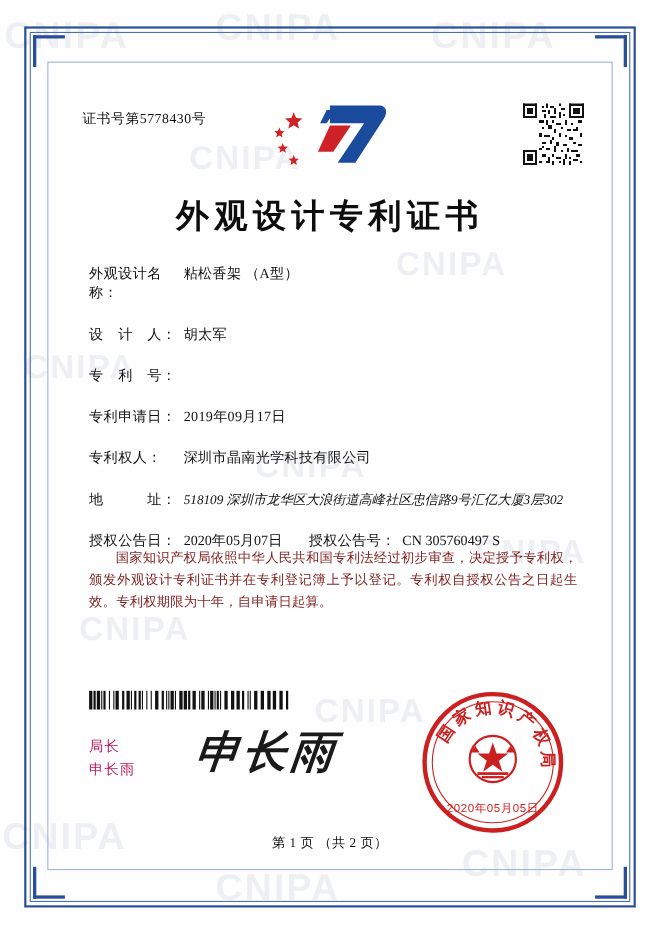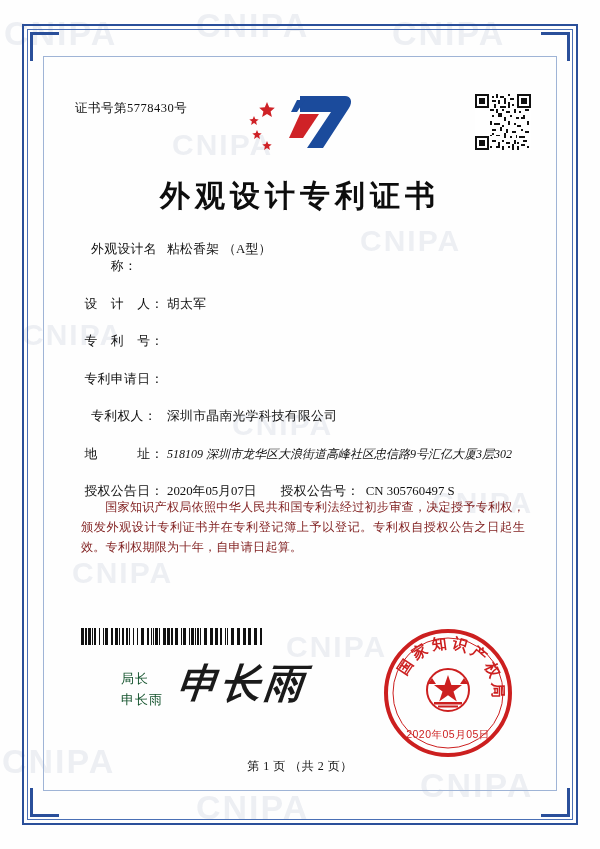--- a/index.html
+++ b/index.html
@@ -138,21 +138,20 @@
     display: flex;
     align-items: baseline;
     margin-bottom: 20.5px;
     font-size: 12.8px;
     color: #111;
   }
   .field .lbl {
     width: 86px;
     flex: 0 0 86px;
     letter-spacing: 0.4px;
-    text-align: center;
   }
   .field .val {
     flex: 1 1 auto;
     letter-spacing: 0.3px;
   }
   .field .lbl2 {
     flex: 0 0 auto;
     margin-left: 24px;
     margin-right: 6px;
     letter-spacing: 0.4px;
@@ -190,23 +189,22 @@
     bottom: 0;
     background: #111;
   }
 
   .signblock {
     position: absolute;
     left: 38px;
     top: 612px;
     font-size: 13px;
     line-height: 21px;
-    color: #14532d;
+    color: #be185d;
     letter-spacing: 1px;
-    margin-left: 40px;
   }
 
   .signature {
     position: absolute;
     left: 135px;
     top: 600px;
     width: 190px;
     height: 60px;
   }
   .signature-text {
@@ -405,20 +403,21 @@
       </div>
       <div class="field">
         <span class="lbl">设　计　人：</span>
         <span class="val">胡太军</span>
       </div>
       <div class="field">
         <span class="lbl">专　利　号：</span>
       </div>
       <div class="field">
         <span class="lbl">专利申请日：</span>
+        <span class="val">2019年09月17日</span>
       </div>
       <div class="field">
         <span class="lbl">专利权人：</span>
         <span class="val">深圳市晶南光学科技有限公司</span>
       </div>
       <div class="field addr">
         <span class="lbl">地　　　址：</span>
         <span class="val">518109 深圳市龙华区大浪街道高峰社区忠信路9号汇亿大厦3层302</span>
       </div>
       <div class="field">

